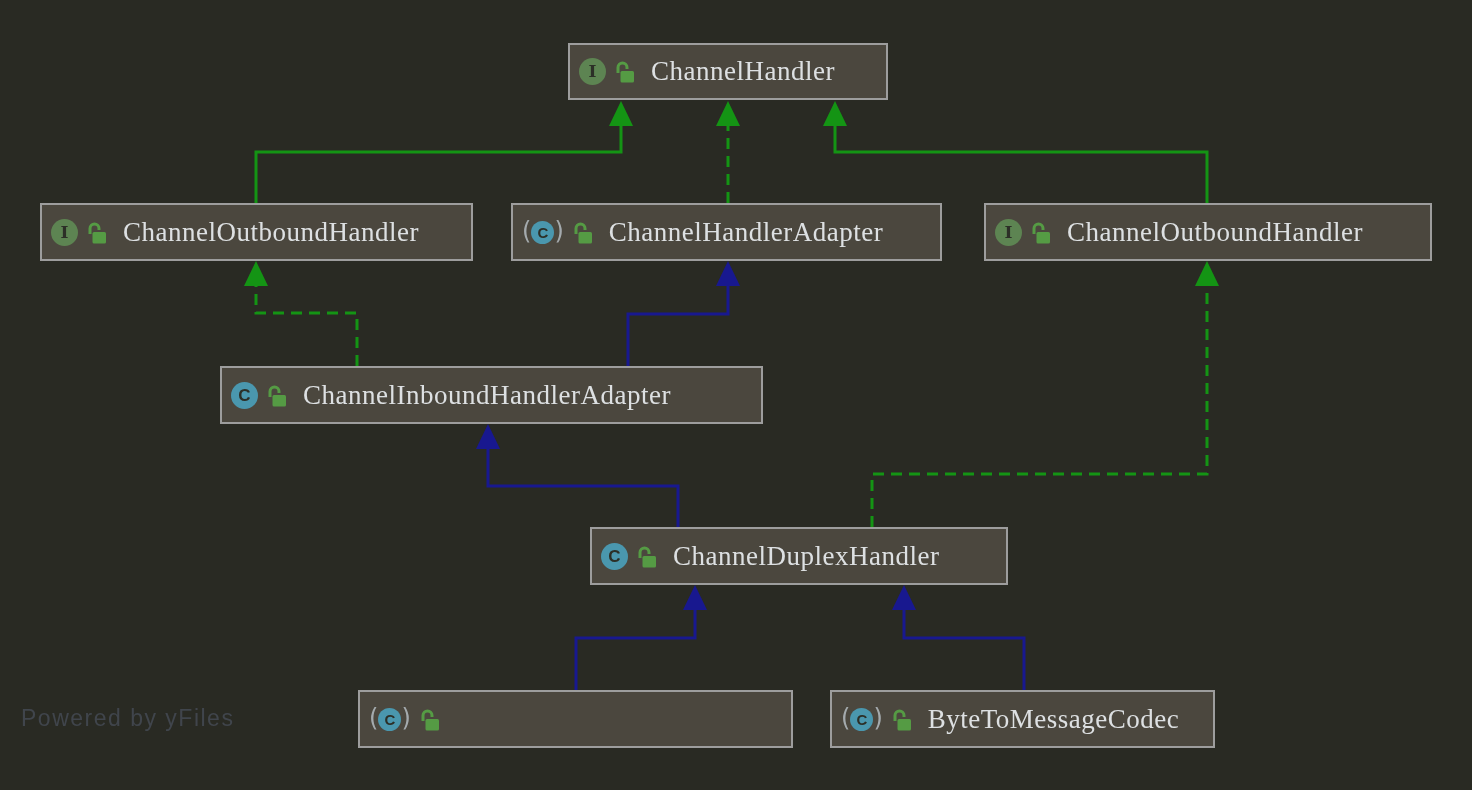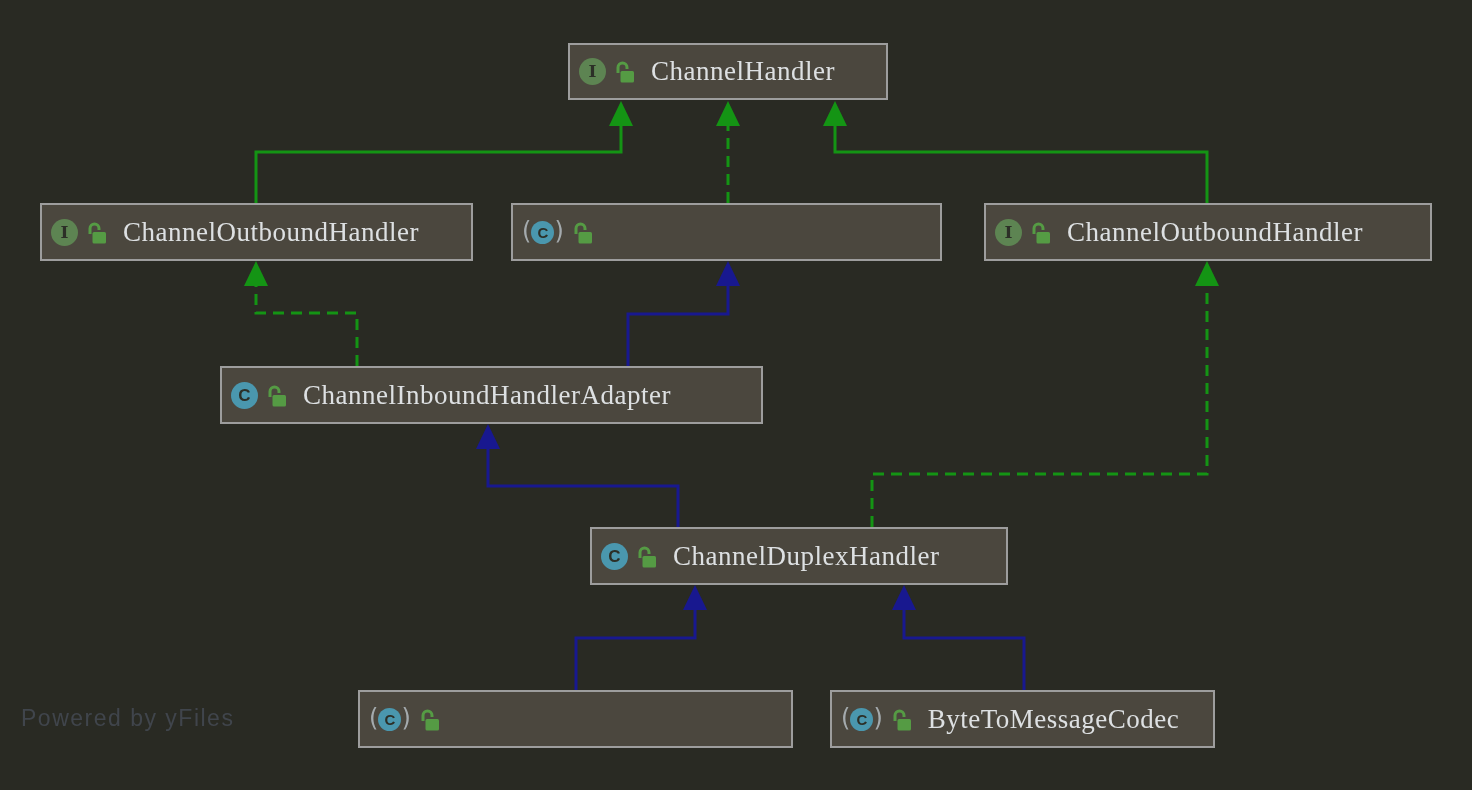--- a/index.html
+++ b/index.html
@@ -136,20 +136,21 @@
         <span class="paren">(</span>
         <span class="icon-circle cls sm">C</span>
         <span class="paren">)</span>
       </span>
       <span class="lock-wrap">
         <svg width="21" height="25" viewBox="0 0 21 25">
           <path d="M4 14 V8.5 a4.5 4.5 0 0 1 9 0 V10" fill="none" stroke="#559b44" stroke-width="3"></path>
           <rect x="6.5" y="12" width="13.5" height="11.5" rx="1.5" fill="#559b44"></rect>
         </svg>
       </span>
+      <span class="node-label">ChannelHandlerAdapter</span>
     </div>
     <div class="node" style="left: 984px; top: 203px; width: 448px; height: 58px;">
       <span class="icon-circle iface">I</span>
       <span class="lock-wrap">
         <svg width="21" height="25" viewBox="0 0 21 25">
           <path d="M4 14 V8.5 a4.5 4.5 0 0 1 9 0 V10" fill="none" stroke="#559b44" stroke-width="3"></path>
           <rect x="6.5" y="12" width="13.5" height="11.5" rx="1.5" fill="#559b44"></rect>
         </svg>
       </span>
       <span class="node-label">ChannelOutboundHandler</span>

